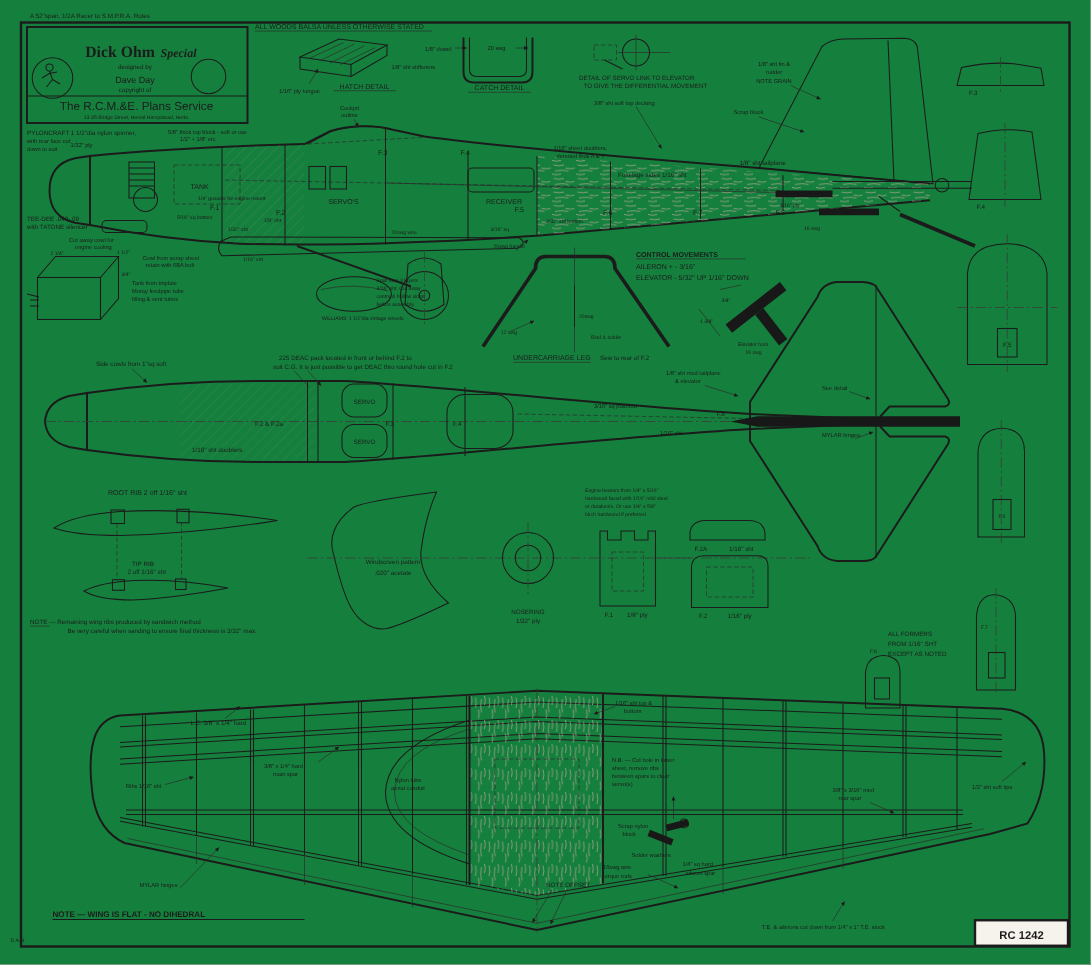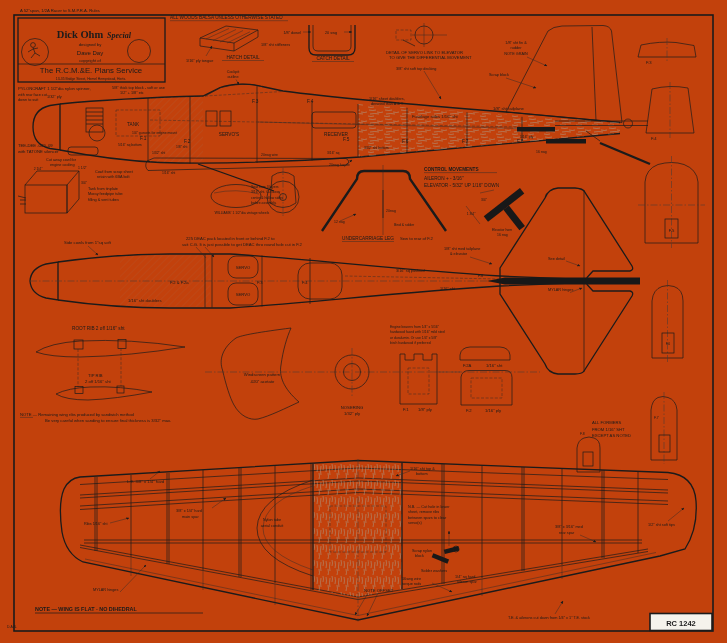--- a/index.html
+++ b/index.html
@@ -1,16 +1,16 @@
 <!DOCTYPE html>
 <html><head>
 <meta charset="utf-8">
 <style>
   html,body{margin:0;padding:0;background:#b9b6ae;}
-  .sheet{width:727px;height:643px;background:#c2410c;position:relative;overflow:hidden;}
+  .sheet{width:727px;height:643px;background:#15803d;position:relative;overflow:hidden;}
   svg{display:block;}
   text{font-family:"Liberation Sans",sans-serif;fill:#1b1b1b;}
   .t36{font-size:3.4px}.t38{font-size:3.8px}.t4{font-size:4.2px}.t45{font-size:4.7px}
   .t5{font-size:5.4px}.t6{font-size:6px}.t7{font-size:7.5px}
   .b{font-weight:bold}.mid{text-anchor:middle}.end{text-anchor:end}
   .ttl{font-family:"Liberation Serif",serif;font-size:10.5px;font-weight:bold}
   .tts{font-family:"Liberation Serif",serif;font-size:8px;font-style:italic;font-weight:bold}
   .pub{font-size:7.8px}
   .ln{stroke:#1b1b1b;stroke-width:0.7;fill:none}
   .ln2{stroke:#1b1b1b;stroke-width:1.3;fill:none}

